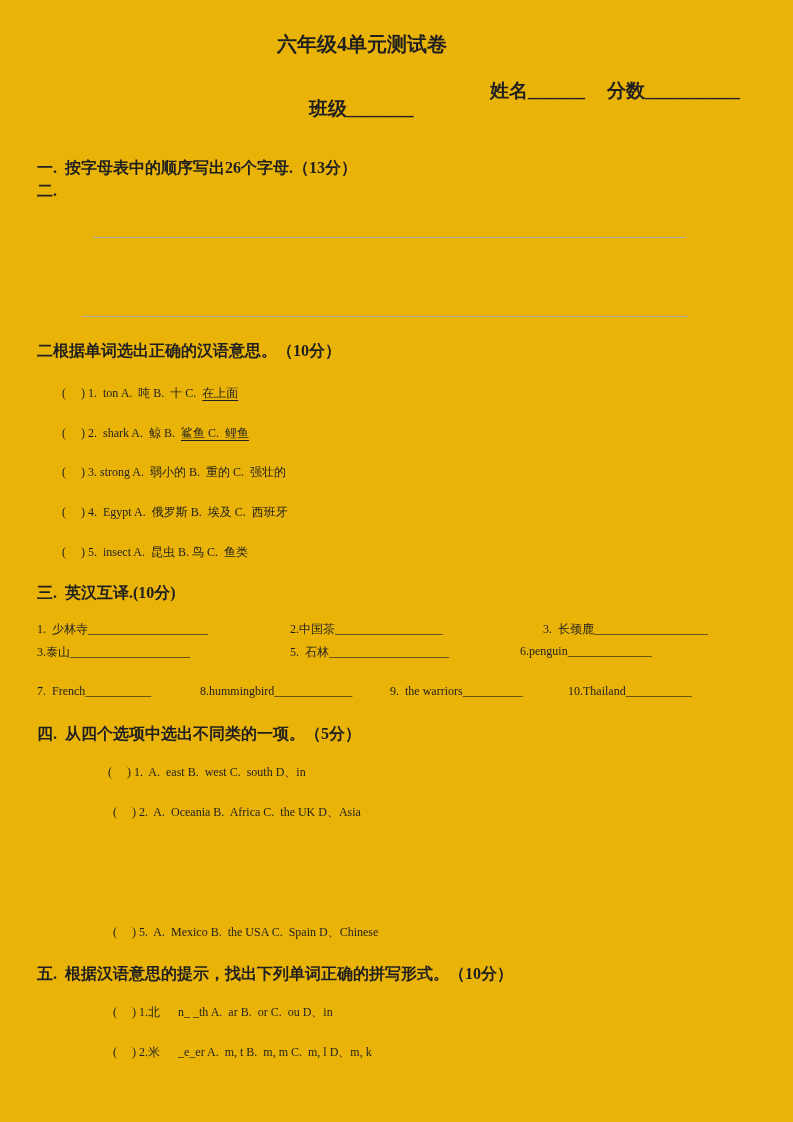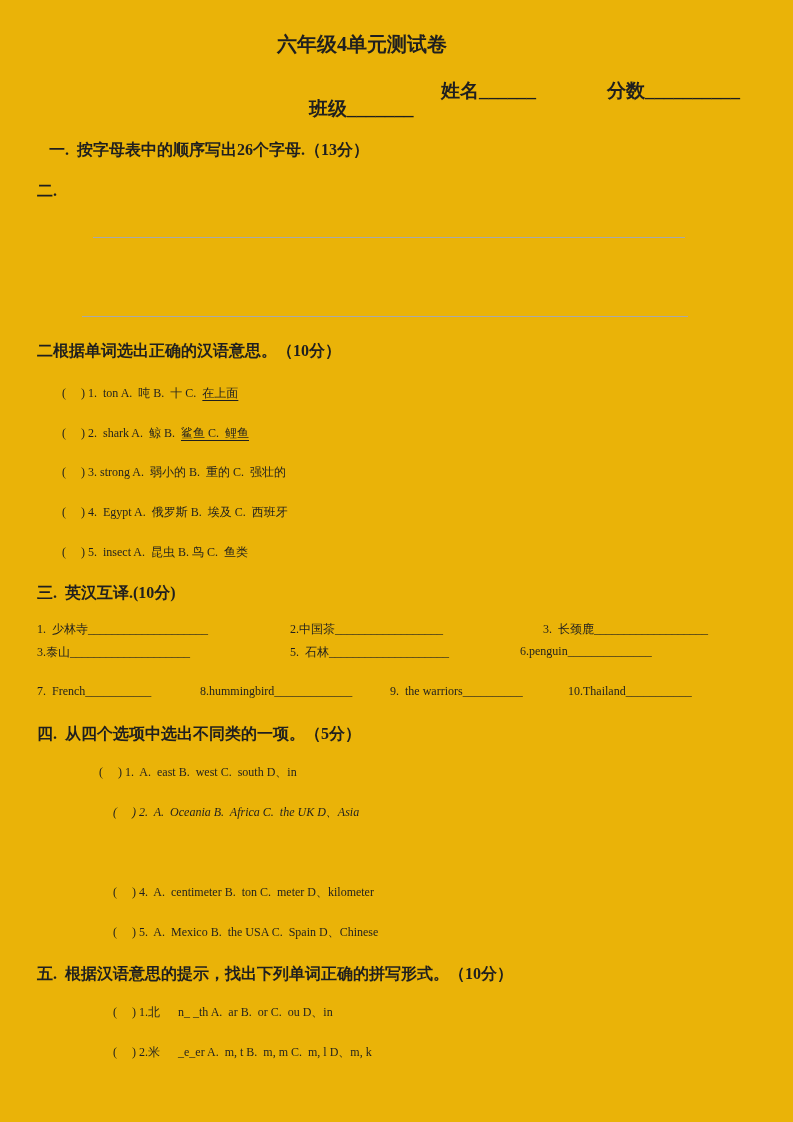--- a/index.html
+++ b/index.html
@@ -47,24 +47,24 @@
   }
 </style>
 </head>
 <body>
 
 <div class="page">
 
   <div class="title" style="left:277px; top:31px;">六年级4单元测试卷</div>
 
   <div class="hfield" style="left:309px; top:88px;margin-top:8px;">班级_______</div>
-  <div class="hfield" style="left:441px; top:78px;">姓名______</div>
+  <div class="hfield" style="left:490px; top:78px;">姓名______</div>
   <div class="hfield" style="left:607px; top:78px;">分数__________</div>
 
-  <div class="heading" style="left:37px; top:140px;margin-left:12px;">一.  按字母表中的顺序写出26个字母.（13分）</div>
+  <div class="heading" style="left:37px; top:158px;">一.  按字母表中的顺序写出26个字母.（13分）</div>
   <div class="heading" style="left:37px; top:181px;">二.</div>
 
   <div class="answer-line" style="left:93px; top:237px; width:592px;"></div>
   <div class="answer-line" style="left:82px; top:316px; width:606px;"></div>
 
   <div class="heading" style="left:37px; top:341px;">二根据单词选出正确的汉语意思。（10分）</div>
 
   <div class="line" style="left:62px; top:385px;"><span>(     ) 1.  ton A.  吨 B.  十 C.  </span><span class="und">在上面</span><span></span></div>
   <div class="line" style="left:62px; top:425px;"><span>(     ) 2.  shark A.  鲸 B.  </span><span class="und">鲨鱼 C.  鲤鱼</span><span></span></div>
   <div class="line" style="left:62px; top:464px;"><span>(     ) 3. strong A.  弱小的 B.  重的 C.  强壮的</span><span class="und"></span><span></span></div>
@@ -79,23 +79,22 @@
   <div class="line" style="left:37px;  top:644px;">3.泰山____________________</div>
   <div class="line" style="left:290px; top:644px;">5.  石林____________________</div>
   <div class="line" style="left:520px; top:644px;">6.penguin______________</div>
   <div class="line" style="left:37px;  top:684px;">7.  French___________</div>
   <div class="line" style="left:200px; top:684px;">8.hummingbird_____________</div>
   <div class="line" style="left:390px; top:684px;">9.  the warriors__________</div>
   <div class="line" style="left:568px; top:684px;">10.Thailand___________</div>
 
   <div class="heading" style="left:37px; top:724px;">四.  从四个选项中选出不同类的一项。（5分）</div>
 
-  <div class="line" style="left:99px; top:764px;">(     ) 1.  A.  east B.  west C.  south D、in</div>
-  <div class="line" style="left:113px; top:804px;font-style:italic;">(     ) 2.  A.  Oceania B.  Africa C.  the UK D、Asia</div>
-  <div class="line" style="left:113px; top:884px;">(     ) 4.  A.  centimeter B.  ton C.  meter D、kilometer</div>
+  <div class="line" style="left:108px; top:764px;">(     ) 1.  A.  east B.  west C.  south D、in</div>
+  <div class="line" style="left:113px; top:804px;">(     ) 2.  A.  Oceania B.  Africa C.  the UK D、Asia</div>
   <div class="line" style="left:113px; top:924px;">(     ) 5.  A.  Mexico B.  the USA C.  Spain D、Chinese</div>
 
   <div class="heading" style="left:37px; top:964px;">五.  根据汉语意思的提示，找出下列单词正确的拼写形式。（10分）</div>
 
   <div class="line" style="left:113px; top:1004px;">(     ) 1.北      n_ _th A.  ar B.  or C.  ou D、in</div>
   <div class="line" style="left:113px; top:1044px;text-align:center;">(     ) 2.米      _e_er A.  m, t B.  m, m C.  m, l D、m, k</div>
 
 </div>
 
 </body></html>

